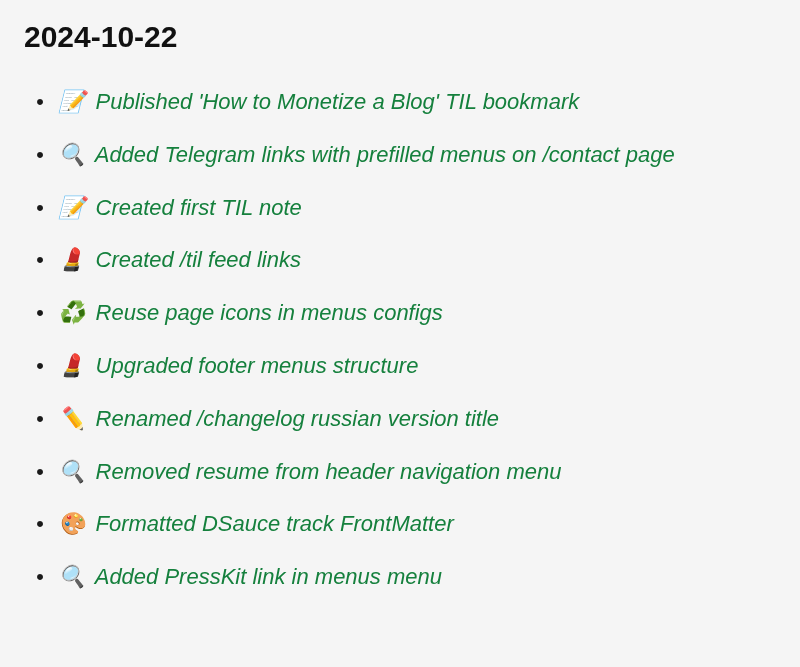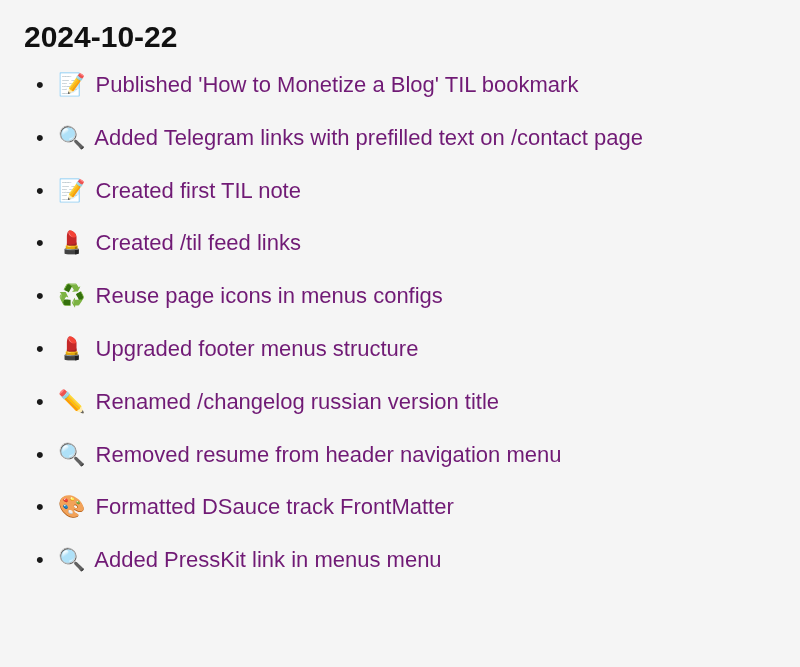--- a/index.html
+++ b/index.html
@@ -10,34 +10,35 @@
     body {
       font-family: -apple-system, BlinkMacSystemFont, "Segoe UI", Helvetica, Arial, sans-serif;
       background-color: #f5f5f5;
       padding: 20px 24px;
       width: 800px;
       color: #1a1a1a;
     }
     h2.date-heading {
       font-size: 30px;
       font-weight: 700;
-      margin-bottom: 16px;
+      margin-bottom: 33px;
       color: #111;
     }
     ul.changelog-list {
       list-style: none;
       padding-left: 12px;
     }
     ul.changelog-list li {
       position: relative;
       padding-left: 22px;
       margin-bottom: 22px;
       font-size: 22px;
       line-height: 1.4;
-      color: #701a75;
+      color: #15803d;
+      font-style: italic;
     }
     ul.changelog-list li::before {
       content: "•";
       position: absolute;
       left: 0;
       top: 0;
       font-size: 22px;
       color: #1a1a1a;
     }
     .emoji {
@@ -52,21 +53,21 @@
 
 <h2 class="date-heading">2024-10-22</h2>
 
 <ul class="changelog-list">
   <li>
     <span class="emoji">📝</span>
     <span>Published 'How to Monetize a Blog' TIL bookmark</span>
   </li>
   <li>
     <span class="emoji">🔍</span>
-    <span>Added Telegram links with prefilled text on /contact page</span>
+    <span>Added Telegram links with prefilled menus on /contact page</span>
   </li>
   <li>
     <span class="emoji">📝</span>
     <span>Created first TIL note</span>
   </li>
   <li>
     <span class="emoji">💄</span>
     <span>Created /til feed links</span>
   </li>
   <li>

